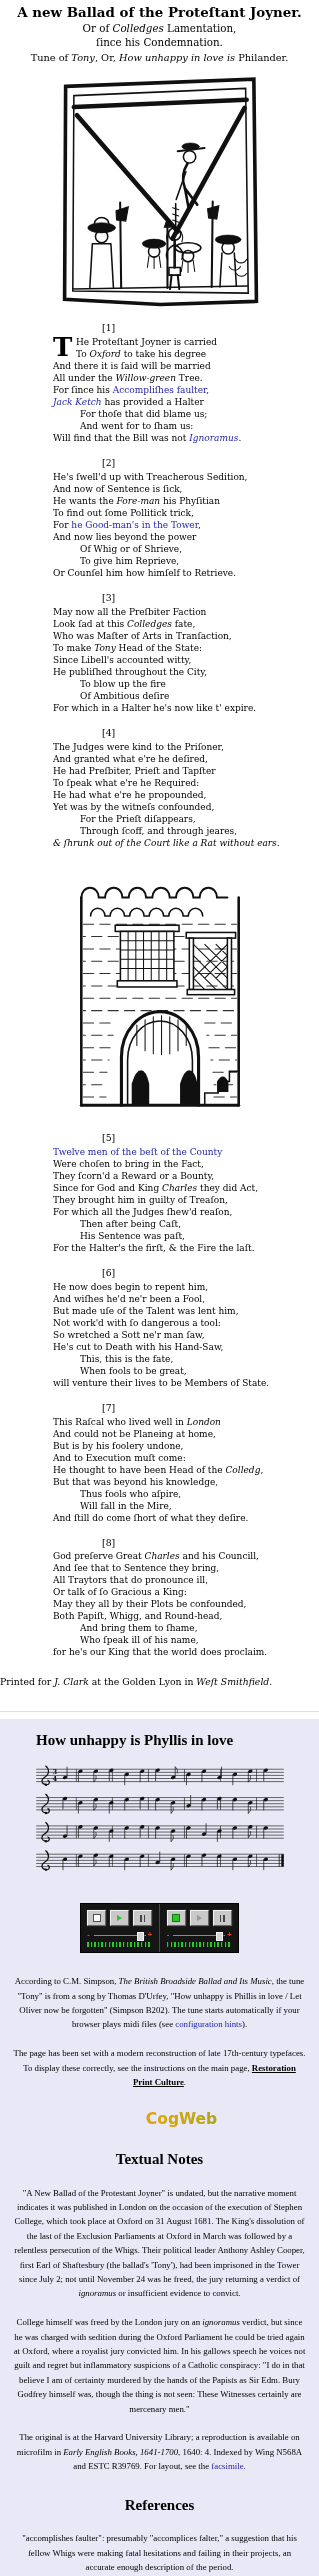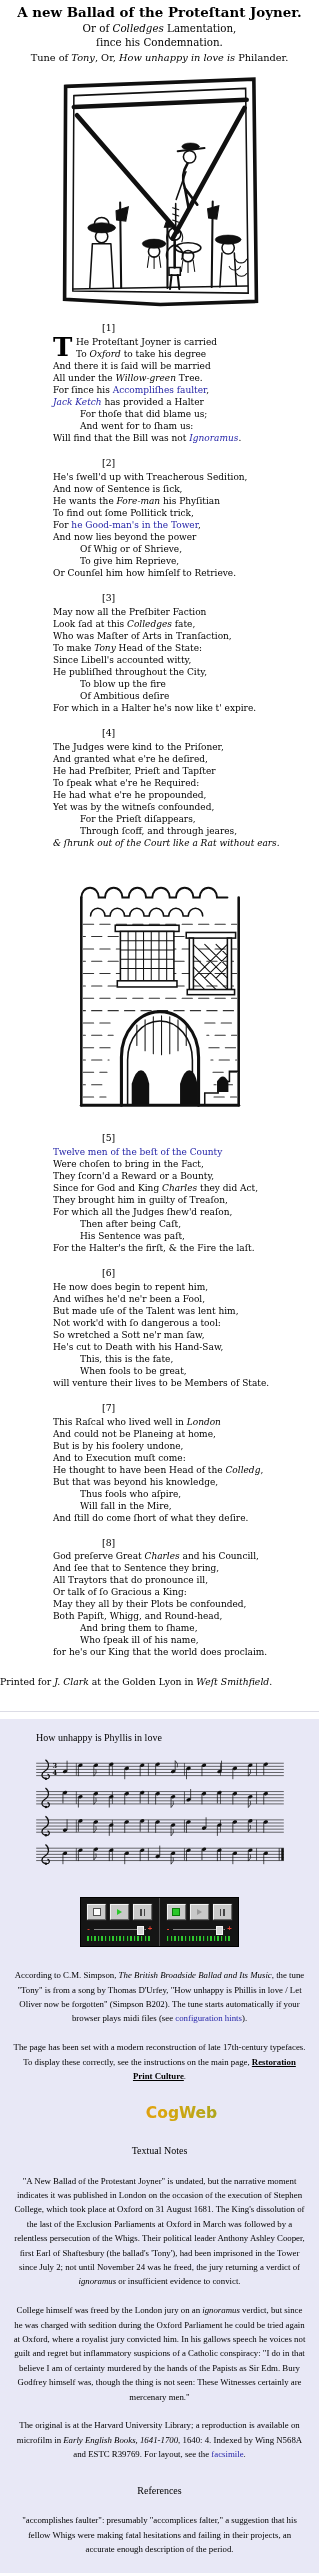--- a/index.html
+++ b/index.html
@@ -20,21 +20,21 @@
   .s-a{color:#2525a8;}
   .s-ia{color:#2525a8;font-style:italic;}
   .s-b{font-weight:bold;text-decoration:underline;}
   .s-d{float:left;font-size:26px;line-height:20.6px;font-weight:bold;padding:1.5px 3.6px 0 0;}
   .imprint{text-align:left;font-size:9.3px;margin:17.5px 0 24px;}
 
   .divider{height:1.5px;background:#dcdce6;margin:0 0 6.2px;}
 
   
   .tunebox{background:#e8e8f6;padding:13.4px 0 2.1px;font-family:"Liberation Serif",serif;}
-  .tb-head{font-size:10px;font-weight:normal;margin:0 0 12.4px 36px;color:#000;}
+  .tb-head{font-size:15px;font-weight:bold;margin:0 0 12.4px 36px;color:#000;}
   .music{width:260px;margin:0 auto;}
   .players{display:flex;justify-content:center;margin:18.5px 0 21.6px;}
   .player{background:#151515;border:1px solid #000;display:flex;}
   .phalf{padding:6.2px 6.7px 4.6px;border-right:1px solid #4a4a4a;width:65px;}
   .phalf:last-child{border-right:none;}
   .prow{display:flex;gap:4.1px;}
   .pbtn{width:19.6px;height:14.4px;background:#c9c9c9;border-top:1px solid #f2f2f2;border-left:1px solid #f2f2f2;
         border-right:1px solid #666;border-bottom:1px solid #666;box-shadow:0 0 0 0.5px #2e2e2e;
         display:flex;align-items:center;justify-content:center;}
   .ic-stop-outline{width:5.7px;height:5.7px;border:1px solid #505050;background:#fcfcfc;}
@@ -44,21 +44,21 @@
   .ic-pause{display:flex;gap:2.1px;}
   .ic-pause::before,.ic-pause::after{content:"";width:1.5px;height:6.7px;background:#454545;display:block;}
   .pslider{position:relative;height:8.2px;margin-top:4.6px;}
   .pminus,.pplus{position:absolute;top:0;color:#e84030;font:bold 7.7px/7.2px "Liberation Sans",sans-serif;}
   .pminus{left:0;} .pplus{right:0;}
   .ptrack{position:absolute;left:6.7px;right:6.7px;top:4.1px;height:1px;background:#8a8a8a;}
   .phandle{position:absolute;right:8.8px;top:0.5px;width:4.6px;height:7.2px;background:#d6d6d6;border:0.5px solid #f5f5f5;box-shadow:0.5px 0.5px 0 #222;}
   .pleds{height:5.2px;margin-top:2.6px;background:repeating-linear-gradient(90deg,#2ec82e 0 1.5px,#0c3c0c 1.5px 2.1px,rgba(0,0,0,0) 2.1px 3.6px);}
 
   .tb-par{font-size:8.8px;line-height:14.4px;text-align:center;margin:0 13.4px 14.4px;}
-  .tb-h3{font-size:10px;font-weight:normal;text-align:center;margin:23px 0 17.5px;}
+  .tb-h3{font-size:15px;font-weight:bold;text-align:center;margin:23px 0 17.5px;}
   .cogweb-big{text-align:center;margin:20.6px 0 5.2px;font:bold 15.5px "DejaVu Sans",sans-serif;
       background:linear-gradient(90deg,#d03020,#e87010,#d8b000,#78b020,#2a8050);
       -webkit-background-clip:text;background-clip:text;color:transparent;text-shadow:0 0 0.5px rgba(230,150,40,.35);padding-left:44px;}
 </style>
 </head>
 <body>
 
 <section class="ballad">
   <h1 class="btitle">A new Ballad of the Proteſtant Joyner.</h1>
   <div class="bsub"><span class="s-p">Or of </span><span class="s-i">Colledges</span><span class="s-p"> Lamentation,</span></div>

